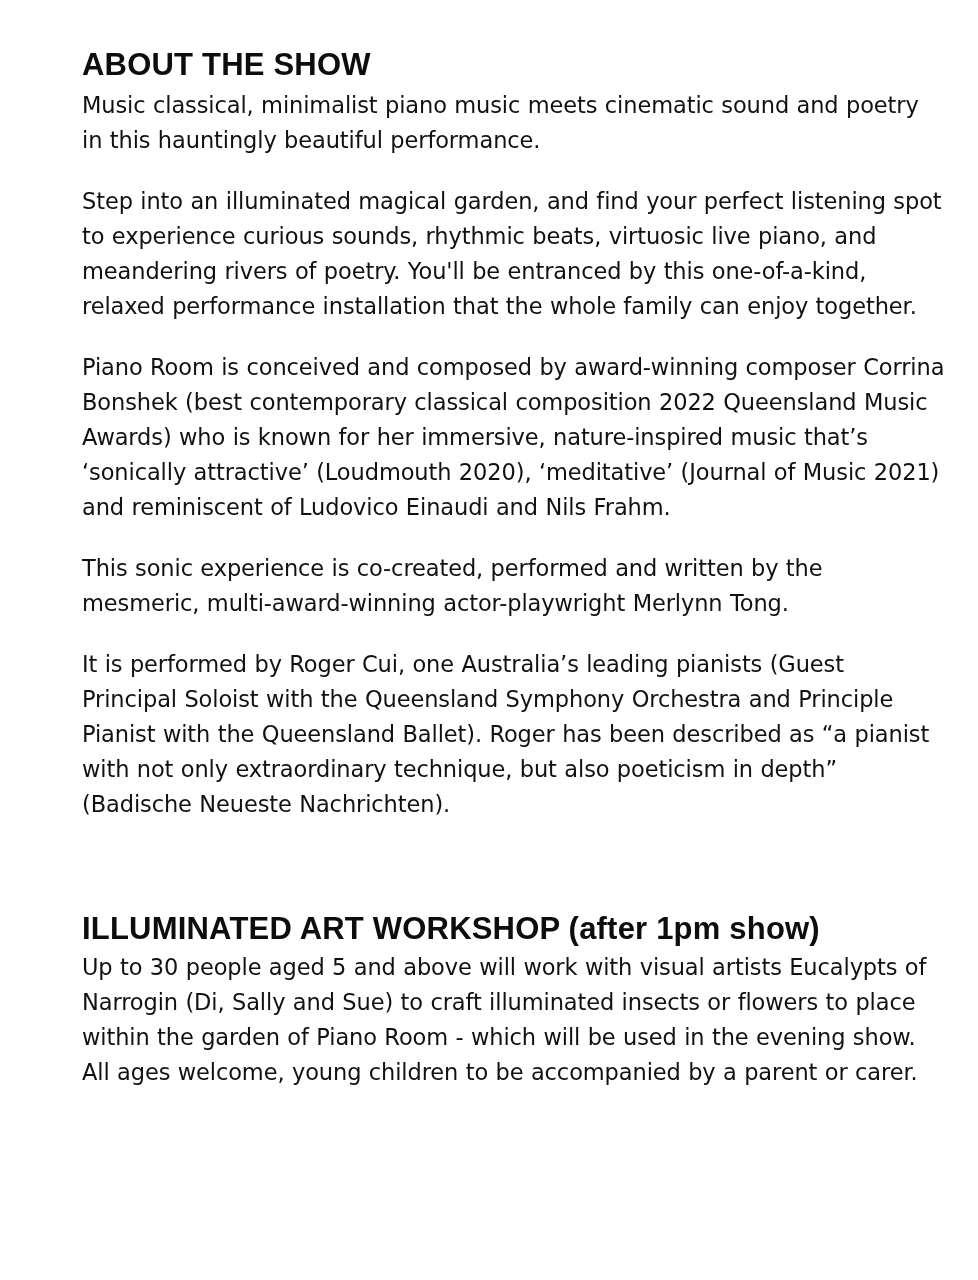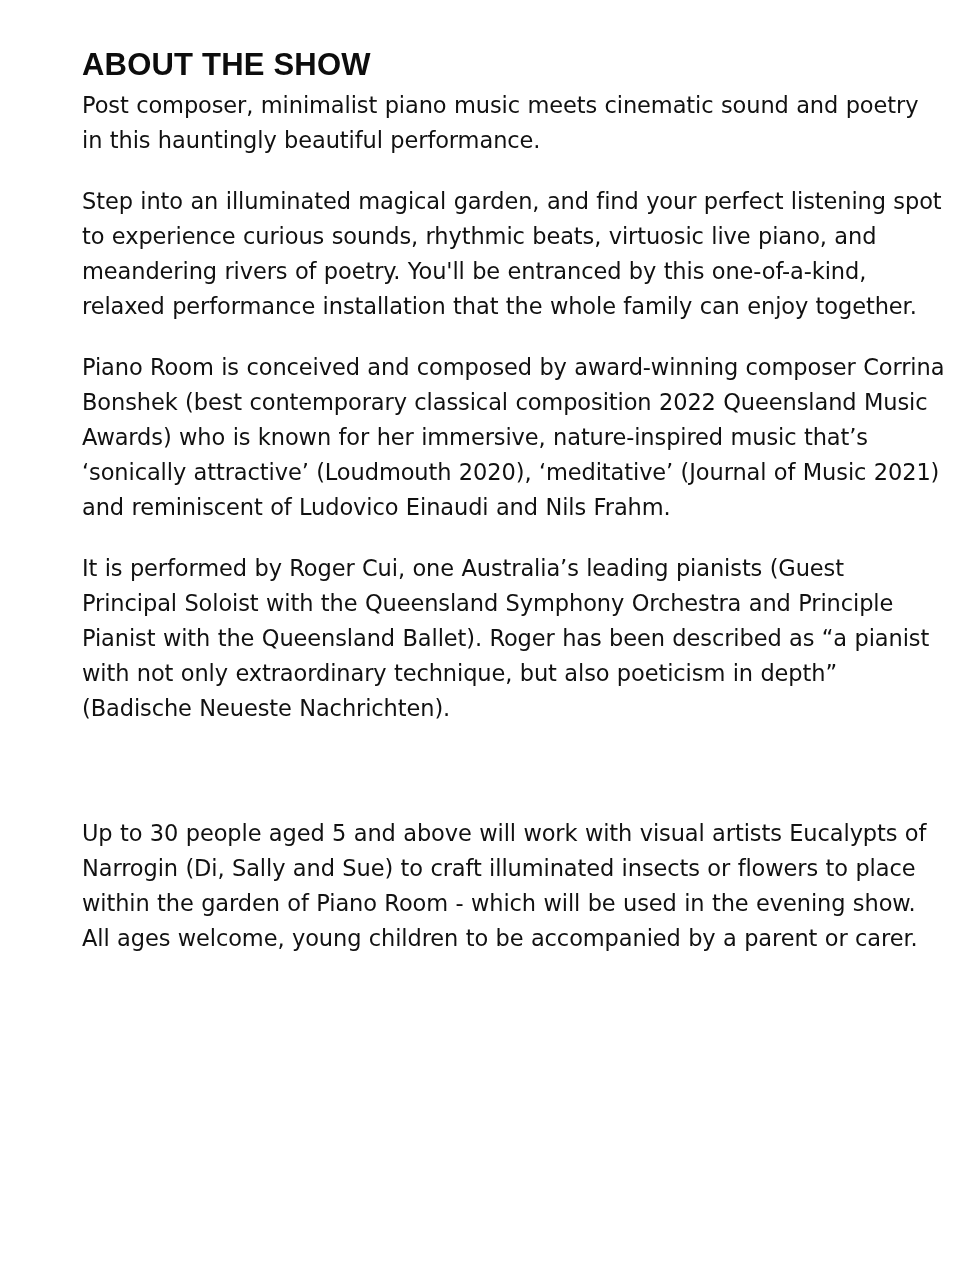--- a/index.html
+++ b/index.html
@@ -57,31 +57,33 @@
   }
 </style>
 </head>
 <body>
 
 <div class="page">
 
   <section class="section-block block-1">
     <h1 class="section-heading">ABOUT THE SHOW</h1>
 
-    <p class="para">Post composer, minimalist piano music meets cinematic sound and poetry in this hauntingly beautiful performance.</p>
+    <p class="para">Music classical, minimalist piano music meets cinematic sound and poetry in this hauntingly beautiful performance.</p>
 
     <p class="para">Step into an illuminated magical garden, and find your perfect listening spot to experience curious sounds, rhythmic beats, virtuosic live piano, and meandering rivers of poetry. You'll be entranced by this one-of-a-kind, relaxed performance installation that the whole family can enjoy together.</p>
 
     <p class="para">Piano Room is conceived and composed by award-winning composer Corrina Bonshek (best contemporary classical composition 2022 Queensland Music Awards) who is known for her immersive, nature-inspired music that’s ‘sonically attractive’ (Loudmouth 2020), ‘meditative’ (Journal of Music 2021) and reminiscent of Ludovico Einaudi and Nils Frahm.</p>
 
+    <p class="para">This sonic experience is co-created, performed and written by the mesmeric, multi-award-winning actor-playwright Merlynn Tong.</p>
 
     <p class="para">It is performed by Roger Cui, one Australia’s leading pianists (Guest Principal Soloist with the Queensland Symphony Orchestra and Principle Pianist with the Queensland Ballet). Roger has been described as “a pianist with not only extraordinary technique, but also poeticism in depth” (Badische Neueste Nachrichten).</p>
 
   </section>
 
   <div class="gap-large"></div>
 
   <section class="section-block block-2">
+    <h1 class="section-heading">ILLUMINATED ART WORKSHOP (after 1pm show)</h1>
 
     <p class="para">Up to 30 people aged 5 and above will work with visual artists Eucalypts of Narrogin (Di, Sally and Sue) to craft illuminated insects or flowers to place within the garden of Piano Room - which will be used in the evening show. All ages welcome, young children to be accompanied by a parent or carer.</p>
   </section>
 
 </div>
 
 </body></html>

